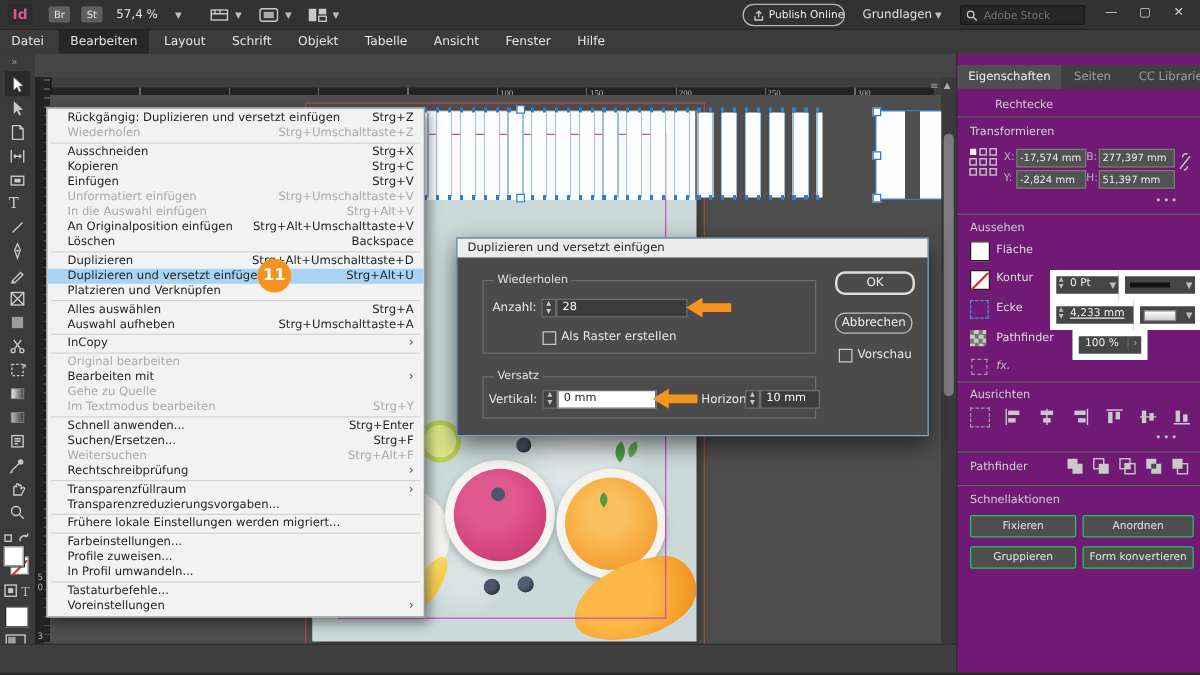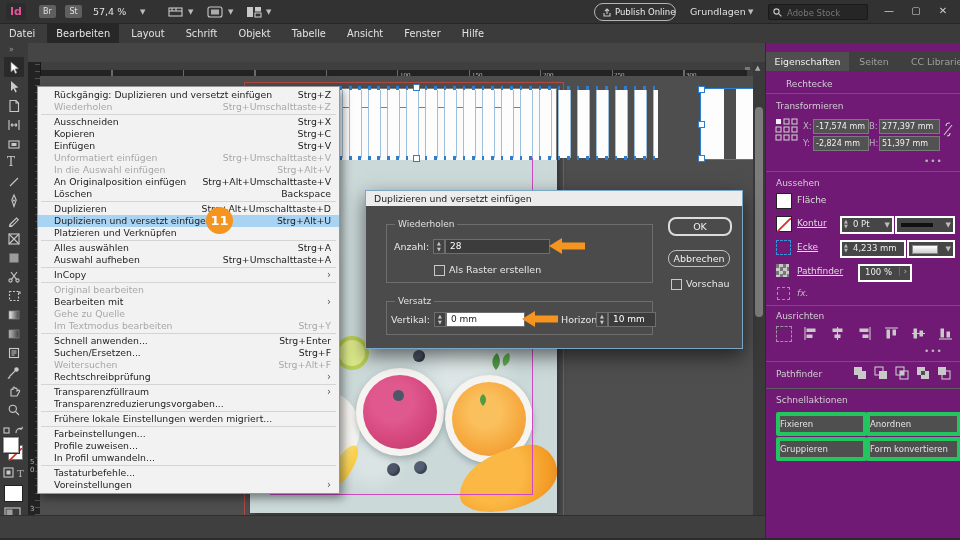--- a/index.html
+++ b/index.html
@@ -67,24 +67,24 @@
   .oarrow{position:absolute;z-index:31;}
   
   #rpanel{left:765px;top:43px;width:195px;height:497px;background:#701a75;border-left:1px solid #2c2c2c;}
   .ptab{position:absolute;top:9px;height:19px;line-height:19px;font-size:9.3px;color:#9f9f9f;text-align:center;}
   .ptab.act{background:#4f4f4f;color:#f0f0f0;}
   .sechead{position:absolute;font-size:9px;color:#cfcfcf;}
   .pdiv{position:absolute;left:0;width:195px;border-top:1px solid #5e5e5e;}
   .pfld{position:absolute;height:13px;background:#525252;border:1px solid #7a7a7a;color:#f0f0f0;
         font-size:8px;line-height:13px;padding-left:2px;overflow:hidden;white-space:nowrap;}
   .plab{position:absolute;font-size:8.5px;color:#b9b9b9;}
-  .ulink{text-decoration:underline;color:#ddd;font-size:9px;position:absolute;}
-  .combo{position:absolute;height:14px;background:#464646;border:2px solid #ffffff;color:#eee;font-size:8.5px;}
-  .qbtn{position:absolute;height:16px;border:4px solid #22c55e;border-radius:2px;color:#e4e4e4;
-        font-size:8.5px;line-height:16px;background:#4f4f4f;}
+  .ulink{color:#ddd;font-size:9px;position:absolute;}
+  .combo{position:absolute;height:14px;background:#464646;border:5px solid #ffffff;color:#eee;font-size:8.5px;}
+  .qbtn{position:absolute;height:16px;border:1px solid #22c55e;border-radius:2px;color:#e4e4e4;
+        font-size:8.5px;text-align:center;line-height:16px;background:#4f4f4f;}
   .dots{position:absolute;color:#b5b5b5;font-size:9px;letter-spacing:1px;}
   
   #statusbar{left:0;top:515px;width:765px;height:25px;background:#3f3f3f;border-top:1px solid #2f2f2f;font-size:8.5px;color:#c9c9c9;}
   #bottomedge{left:0;top:538px;width:960px;height:2px;background:#2b2b2b;}
 </style>
 </head>
 <body>
 
 <div id="app">
 
@@ -505,21 +505,21 @@
 
   <div class="abs" style="left:765px;top:43px;width:195px;height:9px;background:#3f3f3f;">
     <span class="abs" style="right:6px;top:-1px;font-size:8px;color:#a8a8a8;">»</span>
   </div>
   <div class="abs" id="rpanel">
     <div class="abs" style="left:0;top:9px;width:195px;height:19px;background:#3f3f3f;"></div>
     <div class="ptab act" style="left:0;width:83px;">Eigenschaften</div>
     <div class="ptab" style="left:83px;width:50px;">Seiten</div>
     <div class="ptab txt" style="left:142px;width:62px;overflow:hidden;">CC Libraries</div>
 
-    <div class="sechead" style="left:0;top:36px;padding-left:20px;">Rechtecke</div>
+    <div class="sechead" style="left:10px;top:36px;padding-left:20px;">Rechtecke</div>
     <div class="pdiv" style="top:50px;"></div>
 
     <div class="sechead" style="left:10px;top:58px;">Transformieren</div>
     <svg class="abs" style="left:9px;top:75px;" width="23" height="23">
       <rect x="1" y="1" width="5" height="5" fill="#f0f0f0"></rect>
         <rect x="9" y="1" width="5" height="5" class="ic"></rect>
         <rect x="17" y="1" width="5" height="5" class="ic"></rect>
       <rect x="1" y="9" width="5" height="5" class="ic"></rect>
         <rect x="9" y="9" width="5" height="5" class="ic"></rect>
         <rect x="17" y="9" width="5" height="5" class="ic"></rect>
@@ -555,21 +555,21 @@
       <span class="abs chev" style="right:2px;top:3px;">▼</span>
     </div>
     <div class="combo" style="left:129px;top:173px;width:56px;">
       <div class="abs" style="left:4px;top:5px;width:32px;height:4px;background:#111;"></div>
       <span class="abs chev" style="right:2px;top:3px;">▼</span>
     </div>
     <div class="abs" style="left:10px;top:197px;width:13px;height:13px;border:1px dashed #3f8fd6;"></div>
     <span class="ulink" style="left:31px;top:199px;">Ecke</span>
     <div class="combo" style="left:74px;top:197px;width:62px;">
       <span class="abs" style="left:2px;top:1px;font-size:5px;color:#bbb;line-height:5px;">▲<br>▼</span>
-      <span class="abs txt" style="left:11px;top:1px;font-size:8.5px;">4,233 mm</span>
+      <span class="abs txt" style="left:11px;top:1px;font-size:8.5px;text-decoration:underline;">4,233 mm</span>
     </div>
     <div class="combo" style="left:141px;top:197px;width:44px;">
       <div class="abs" style="left:3px;top:3px;width:24px;height:7px;background:linear-gradient(#fff,#cfcfcf);border:1px solid #888;"></div>
       <span class="abs chev" style="right:2px;top:3px;">▼</span>
     </div>
     <div class="abs" style="left:10px;top:221px;width:13px;height:13px;background:conic-gradient(#c9c9c9 0 25%,#777 0 50%,#c9c9c9 0 75%,#777 0);background-size:7px 7px;"></div>
     <span class="ulink" style="left:31px;top:223px;">Pathfinder</span>
     <div class="combo" style="left:92px;top:221px;width:50px;">
       <span class="abs txt" style="left:5px;top:1px;font-size:8.5px;">100 %</span>
       <span class="abs" style="right:3px;top:1px;font-size:8px;color:#bbb;border-left:1px solid #666;padding-left:4px;">›</span>

